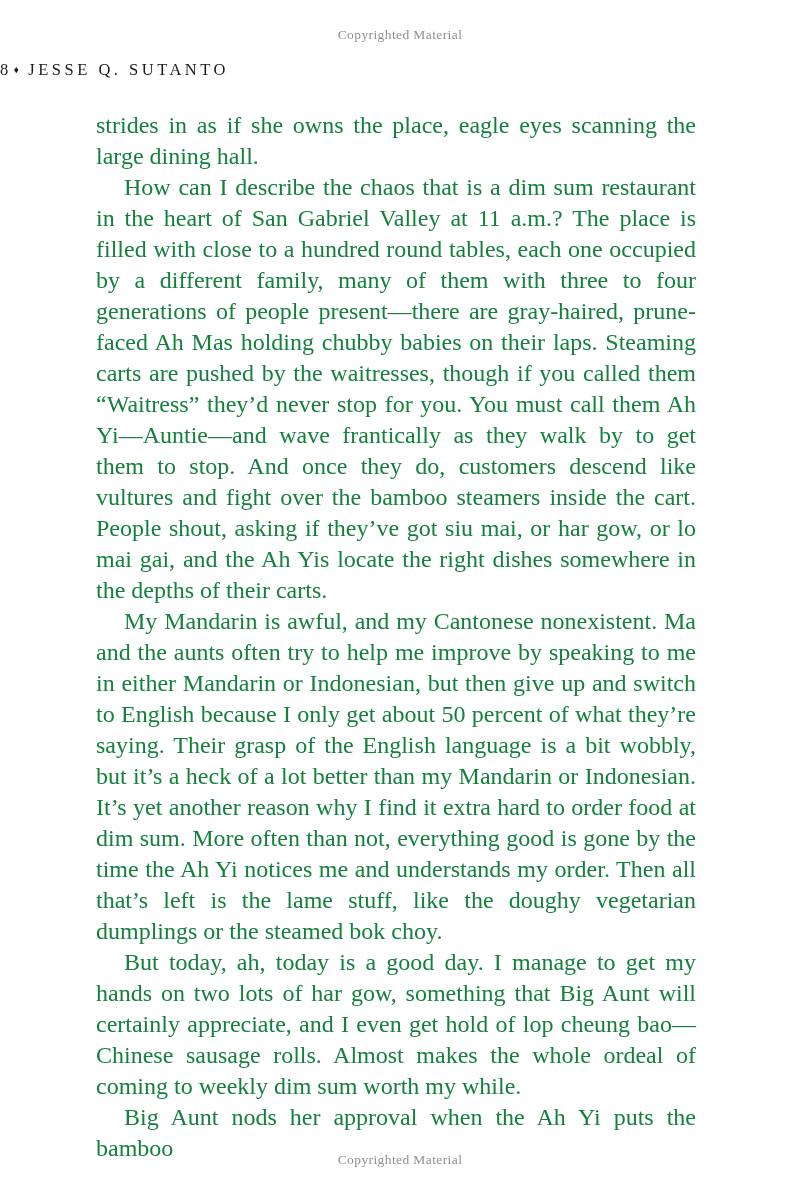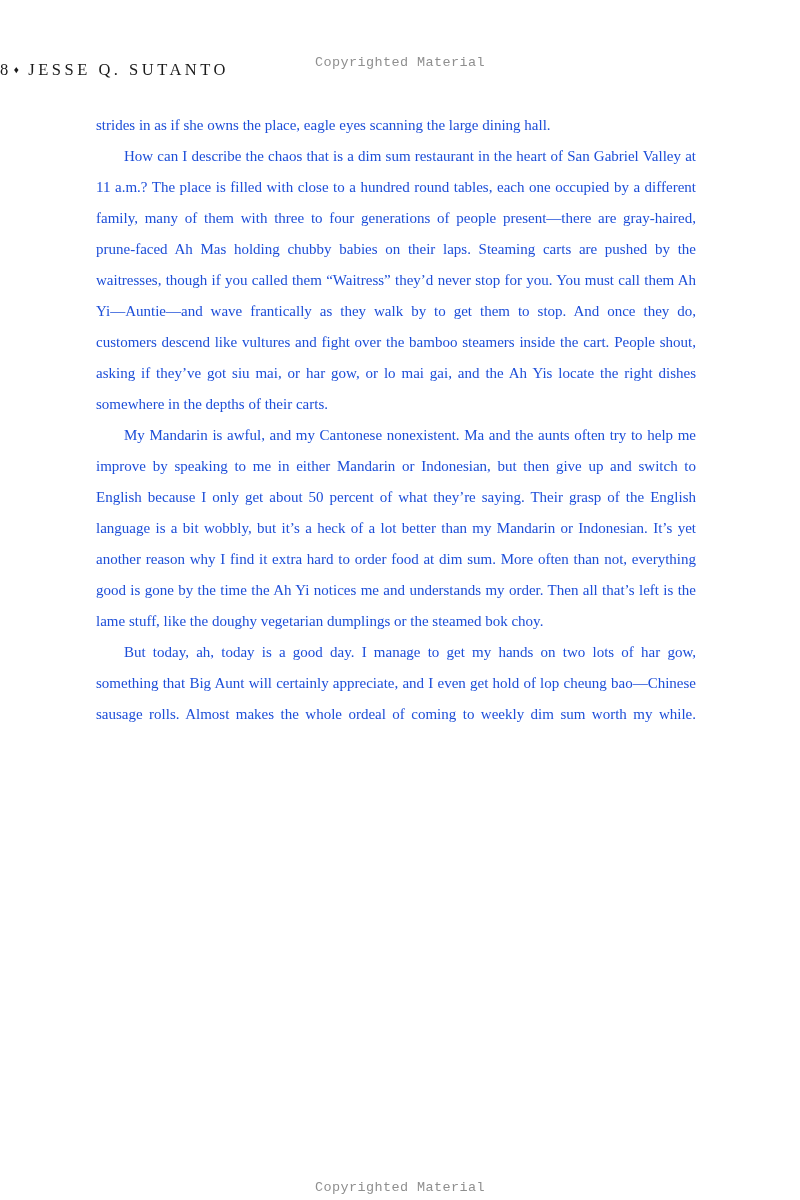--- a/index.html
+++ b/index.html
@@ -14,25 +14,24 @@
     height: 1200px;
     background: #ffffff;
     overflow: hidden;
     font-family: "Liberation Serif", serif;
   }
   .copyright {
     position: absolute;
     left: 0;
     width: 100%;
     text-align: center;
-    font-family: Liberation Mono, monospace;
+    font-family: Liberation Serif, serif;
     font-size: 13.5px;
     letter-spacing: 0.4px;
     color: #8f8f8f;
-    margin-top: 28px;
   }
   .copyright.top { top: 27px; }
   .copyright.bottom { top: 1152px; }
   .running-header {
     position: absolute;
     top: 60px;
     left: 0;
     width: 100%;
     text-align: left;
     font-family: "Liberation Serif", serif;
@@ -45,23 +44,23 @@
     vertical-align: 2px;
     margin: 0 6px 0 2px;
     color: #1a1a1a;
   }
   .body-text {
     position: absolute;
     top: 110px;
     left: 96px;
     width: 600px;
     font-family: "Liberation Serif", serif;
-    font-size: 15px;
+    font-size: 24px;
     line-height: 31px;
-    color: #1d4ed8;
+    color: #15803d;
     text-align: justify;
     hyphens: auto;
     -webkit-hyphens: auto;
   }
   .body-text p {
     margin: 0;
     padding: 0;
   }
   .body-text p.indent {
     text-indent: 28px;
@@ -79,17 +78,18 @@
 
   <div class="running-header">
     <span>8</span><span class="diamond">♦</span><span>JESSE Q. SUTANTO</span>
   </div>
 
   <div class="body-text">
       <p>strides in as if she owns the place, eagle eyes scanning the large dining hall.</p>
       <p class="indent">How can I describe the chaos that is a dim sum restaurant in the heart of San Gabriel Valley at 11 a.m.? The place is filled with close to a hundred round tables, each one occupied by a different family, many of them with three to four generations of people present—there are gray-haired, prune-faced Ah Mas holding chubby babies on their laps. Steaming carts are pushed by the waitresses, though if you called them “Waitress” they’d never stop for you. You must call them Ah Yi—Auntie—and wave frantically as they walk by to get them to stop. And once they do, customers descend like vultures and fight over the bamboo steamers inside the cart. People shout, asking if they’ve got siu mai, or har gow, or lo mai gai, and the Ah Yis locate the right dishes somewhere in the depths of their carts.</p>
       <p class="indent">My Mandarin is awful, and my Cantonese nonexistent. Ma and the aunts often try to help me improve by speaking to me in either Mandarin or Indonesian, but then give up and switch to English because I only get about 50 percent of what they’re saying. Their grasp of the English language is a bit wobbly, but it’s a heck of a lot better than my Mandarin or Indonesian. It’s yet another reason why I find it extra hard to order food at dim sum. More often than not, everything good is gone by the time the Ah Yi notices me and understands my order. Then all that’s left is the lame stuff, like the doughy vegetarian dumplings or the steamed bok choy.</p>
       <p class="indent">But today, ah, today is a good day. I manage to get my hands on two lots of har gow, something that Big Aunt will certainly appreciate, and I even get hold of lop cheung bao—Chinese sausage rolls. Almost makes the whole ordeal of coming to weekly dim sum worth my while.</p>
+      <p class="indent">Big Aunt nods her approval when the Ah Yi puts the bamboo</p>
     </div>
 
   <div class="copyright bottom">Copyrighted Material</div>
 
 </div>
 
 </body></html>

